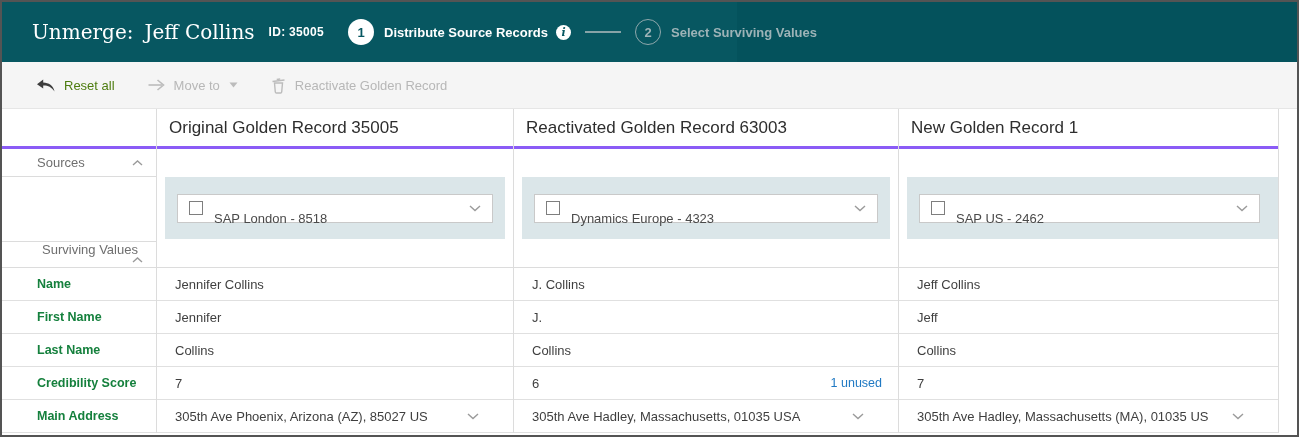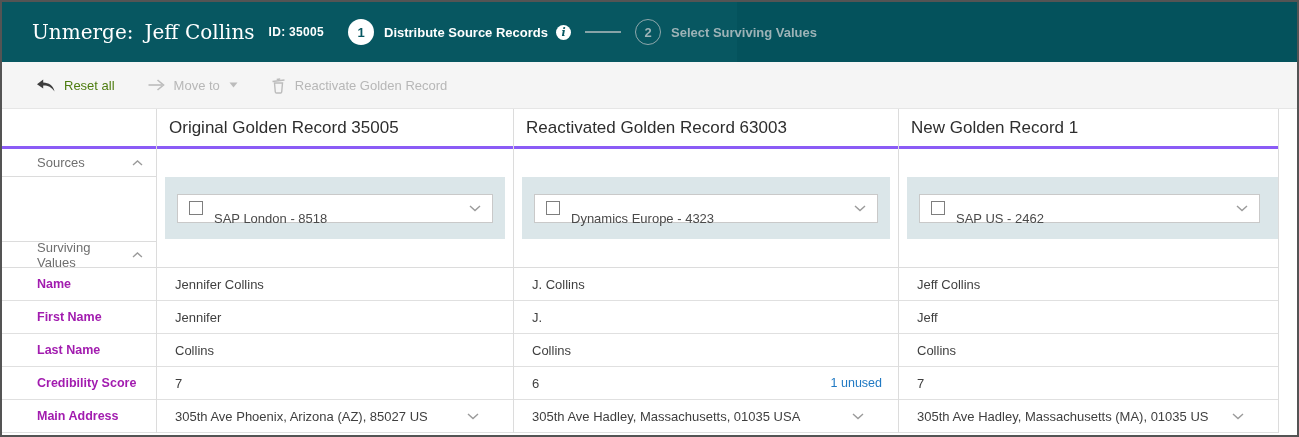--- a/index.html
+++ b/index.html
@@ -45,37 +45,37 @@
   .c1 { width:356px; }
   .c2 { width:385px; border-left:1px solid #dcdcdc; }
   .c3 { width:381px; border-left:1px solid #dcdcdc; border-right:1px solid #dcdcdc; }
   .gutter { flex:1; background:#fff; }
 
   .h-row { height:40px; border-bottom:3px solid #8b5cf6; display:flex; align-items:center; padding-left:12px;
            font-family:Liberation Sans, sans-serif; font-size:17px; color:#2e2e2e; white-space:nowrap; }
   .sec-row { height:28px; display:flex; align-items:center; padding:0 13px 0 35px; font-size:13px; color:#6f6f6f;
              border-bottom:1px solid #dcdcdc; cursor:pointer; }
   .sec-row .chev-up { margin-left:auto; }
-  .sec-row.sv { height:26px; }
+  .sec-row.sv { height:26px;flex-direction:column; }
   .spacer-row { height:28px; }
   .spacer-row.sv { height:26px; border-bottom:1px solid #dcdcdc; }
 
   .src-row { height:65px; padding:0 8px; }
   .sb .src-row { border-bottom:1px solid #dcdcdc; }
   .c3 .src-row { padding-right:0; }
   .band { height:62px; background:var(--sources_band,#dbe6e9); display:flex; align-items:center; padding:0 12px; }
   .c3 .band { padding-right:18px; }
   .dropdown { flex:1; height:29px; background:#fff; border:1px solid #c9c9c9; display:flex; align-items:center;
               padding:0 11px; font-size:13px; color:#4a4a4a; cursor:pointer; min-width:0; }
   .checkbox { width:14px; height:14px; border:1.5px solid #7e7e7e; background:#fff; margin-right:11px; flex:none; }
   .dd-label { white-space:nowrap; overflow:hidden;margin-top:20px; }
   .dropdown .chev-dn { margin-left:auto; flex:none; }
 
   .vrow { height:33px; border-bottom:1px solid #e0e0e0; display:flex; align-items:center; font-size:13px; color:#3f3f3f; white-space:nowrap; }
-  .sb .vrow { padding-left:35px; font-weight:bold; font-size:12.5px; color:#a21caf; }
+  .sb .vrow { padding-left:35px; font-weight:bold; font-size:12.5px; color:#15803d; }
   .col .vrow { padding-left:18px; }
   .vrow .note { margin-left:auto; padding-right:16px; color:var(--accent_link,#2079c3); font-size:12.5px; cursor:pointer; }
   .vrow.addr { cursor:pointer; }
   .vrow.addr .chev-dn { margin-left:auto; margin-right:34px; }
 </style>
 </head>
 <body>
 
 <div class="window">
 

